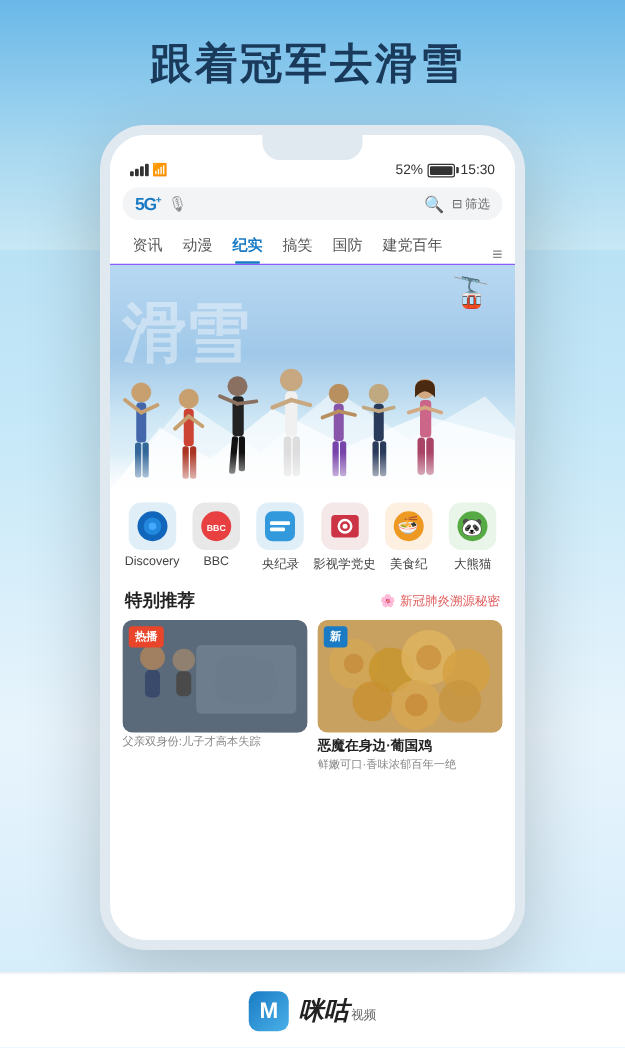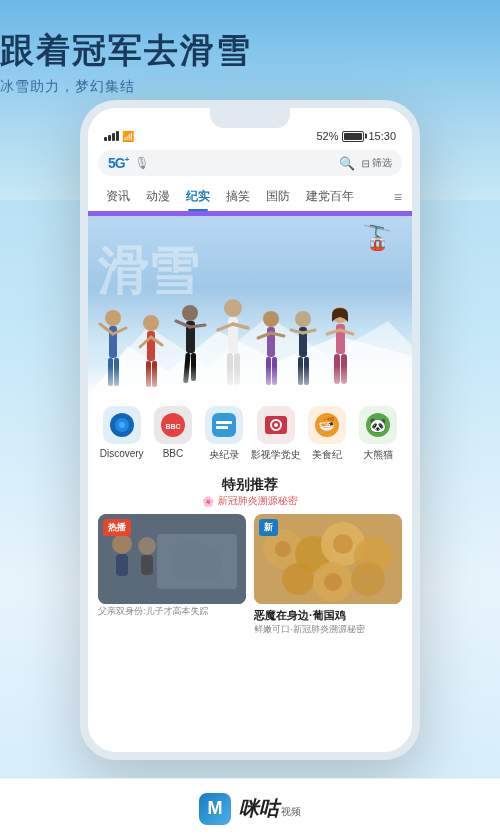--- a/index.html
+++ b/index.html
@@ -17,20 +17,21 @@
       position: absolute;
       top: 0; left: 0; right: 0;
       height: 200px;
       background: linear-gradient(180deg, #6ab8e8 0%, #a8d8f0 60%, #c8e8f5 100%);
     }
 
     .hero-text {
       position: absolute;
       top: 28px;
       left: 0; right: 8px;
+      text-align: center;
     }
 
     .hero-title {
       font-size: 34px;
       font-weight: 900;
       color: #1a3a5c;
       letter-spacing: 2px;
     }
 
     .hero-subtitle {
@@ -166,23 +167,23 @@
       font-size: 10px;
       color: #666;
       display: flex;
       align-items: center;
       gap: 2px;
     }
 
     
     .nav-tabs {
       display: flex;
-      align-items: center;
+      align-items: flex-end;
       padding: 0 10px;
-      border-bottom: 5px solid #8b5cf6;
+      border-bottom: 1px solid #8b5cf6;
       gap: 0;
     }
 
     .nav-tab {
       font-size: 12px;
       color: #555;
       padding: 6px 8px;
       white-space: nowrap;
       position: relative;
     }
@@ -271,21 +272,20 @@
       text-align: center;
     }
 
     
     .section-header {
       display: flex;
       align-items: center;
       justify-content: space-between;
       padding: 8px 12px 6px;
       background: #fff;
-      flex-direction: column;
     }
 
     .section-title {
       font-size: 14px;
       font-weight: 700;
       color: #222;
     }
 
     .section-notice {
       font-size: 10px;
@@ -399,21 +399,20 @@
       height: 160px;
     }
   </style>
 </head>
 <body>
 
 <div class="header-bg"></div>
 
 <div class="hero-text">
   <div class="hero-title">跟着冠军去滑雪</div>
-  <div class="hero-subtitle">冰雪助力，梦幻集结</div>
 </div>
 
 <div class="phone-mockup">
   <div class="phone-notch"></div>
 
   <div class="status-bar">
     <div class="signal-area">
       <div class="signal-bars">
         <span style="height:4px"></span>
         <span style="height:6px"></span>
@@ -640,21 +639,21 @@
           <circle cx="80" cy="68" r="20" fill="#d8a850" opacity="0.8"></circle>
           <circle cx="115" cy="65" r="17" fill="#c89540" opacity="0.8"></circle>
 
           <circle cx="30" cy="35" r="8" fill="#b87020" opacity="0.4"></circle>
           <circle cx="90" cy="30" r="10" fill="#b87020" opacity="0.4"></circle>
           <circle cx="80" cy="68" r="9" fill="#b87020" opacity="0.4"></circle>
         </svg>
         <div class="card-badge badge-new">新</div>
       </div>
       <div class="card-title">恶魔在身边·葡国鸡</div>
-      <div class="card-desc">鲜嫩可口·新冠肺炎溯源秘密</div>
+      <div class="card-desc">鲜嫩可口·香味浓郁百年一绝</div>
     </div>
   </div>
 
 </div>
 
 <div class="bottom-bar">
   <div class="migo-logo-m">
     <span>M</span>
   </div>
   <div style="display:flex;align-items:baseline;gap:2px;">

